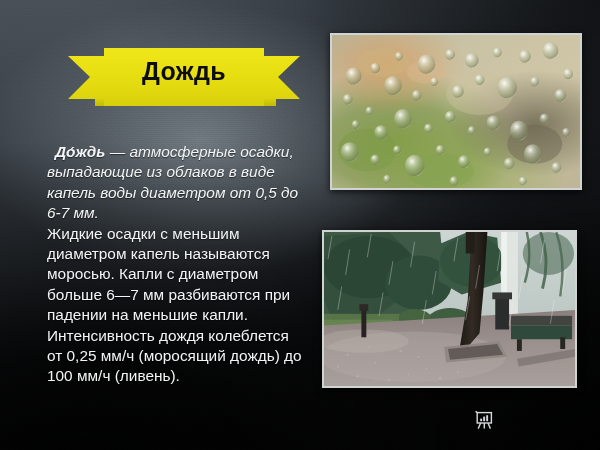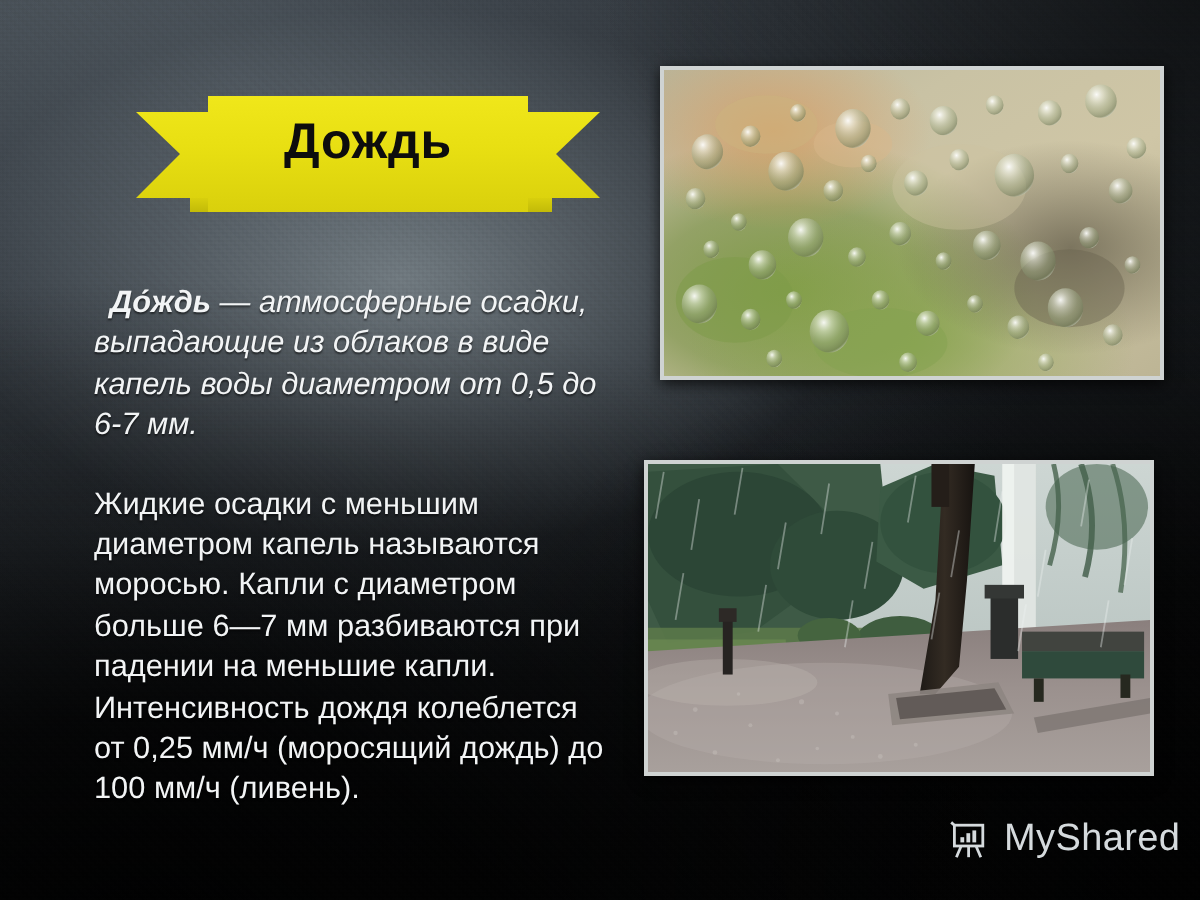--- a/index.html
+++ b/index.html
@@ -91,21 +91,21 @@
     left: 47px;
     top: 142px;
     width: 258px;
     color: #f2f4f5;
     font-size: 15.4px;
     line-height: 20.4px;
     font-family: "Liberation Sans", sans-serif;
     text-shadow: 0 1px 1px rgba(0,0,0,0.55);
   }
   .para { margin: 0; }
-  .para + .para { margin-top: 19px; }
+  .para + .para { }
   .lead-term { font-weight: bold; }
   .p1 { text-indent: 8px; font-style: italic; }
 
   
   .photo {
     position: absolute;
     border: 2px solid #cfd3d2;
     box-sizing: border-box;
     overflow: hidden;
     box-shadow: 0 2px 7px rgba(0,0,0,0.75);
@@ -380,16 +380,15 @@
         <path d="M6.6 14 L4.2 19.6"></path>
         <path d="M14 14 L16.4 19.6"></path>
         <path d="M10.3 14 L10.3 19.6"></path>
       </g>
       <g fill="#d5dadd">
         <rect x="6.2" y="9.6" width="1.9" height="2.6"></rect>
         <rect x="9.2" y="7.6" width="1.9" height="4.6"></rect>
         <rect x="12.2" y="6.2" width="1.9" height="6"></rect>
       </g>
     </svg>
-    <span class="wm-text">MyShared</span>
   </div>
 
 </div>
 
 </body></html>

